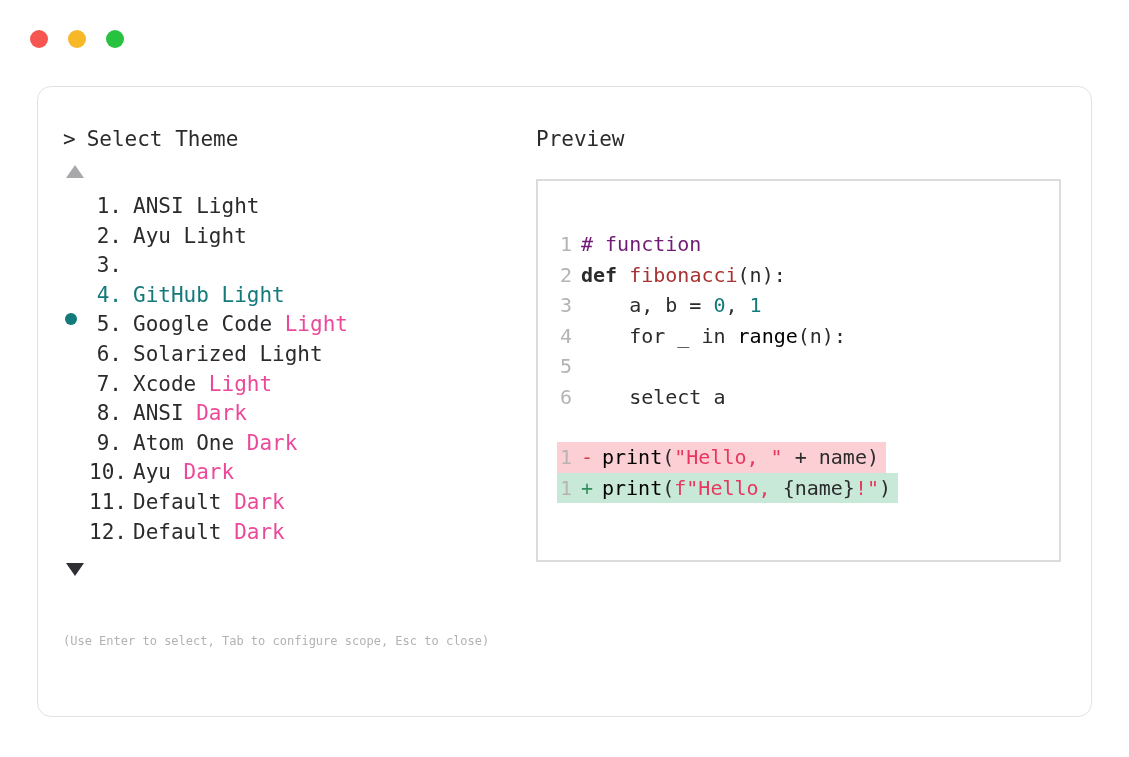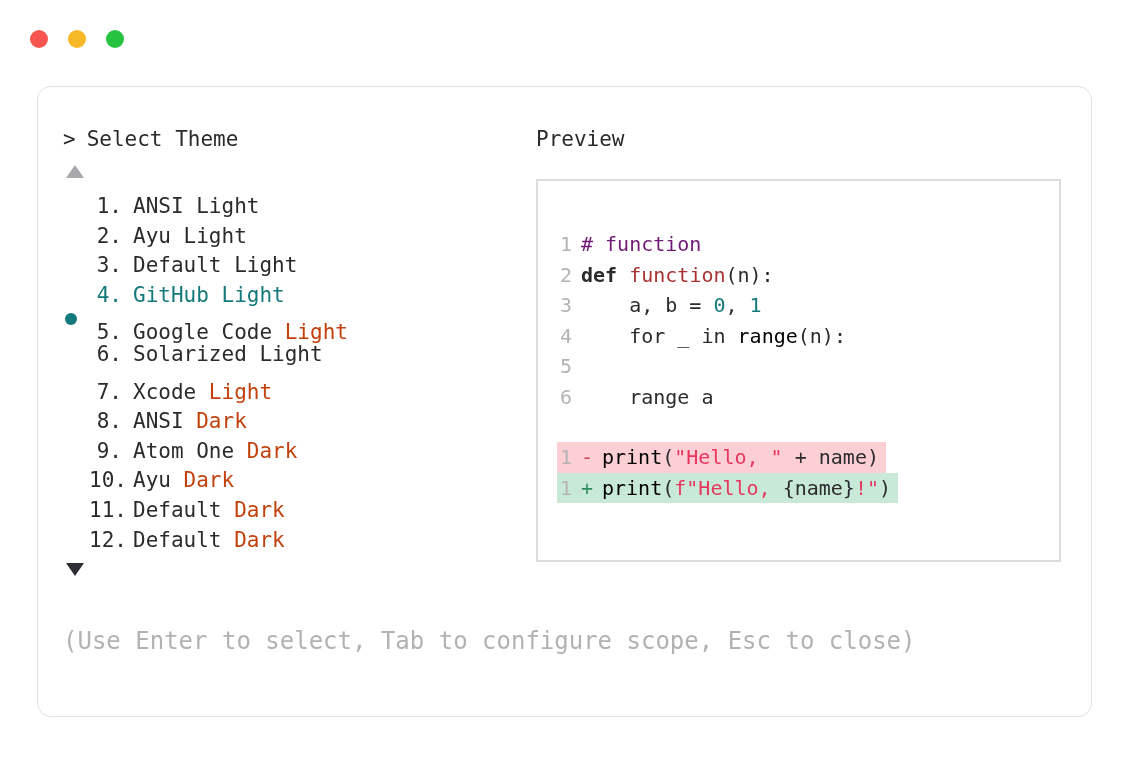--- a/index.html
+++ b/index.html
@@ -120,28 +120,28 @@
     flex: 0 0 44px;
     text-align: right;
     padding-right: 11px;
     box-sizing: border-box;
   }
   .theme-name { white-space: pre; }
   .theme-suffix { white-space: pre; }
   .theme-item.selected .theme-index,
   .theme-item.selected .theme-name,
   .theme-item.selected .theme-suffix { color: #13797a; }
-  .suffix-muted { color: #c2410c; margin-top: 8px; }
+  .suffix-muted { color: #ec4899; }
 
   
   #footer-hint {
     position: absolute;
     left: 25px;
     top: 541px;
-    font-size: 24px;
+    font-size: 12px;
     line-height: 26px;
     color: #b2b2b4;
     white-space: pre;
   }
 
   
   #preview-box {
     margin-top: 26px;
     width: 525px;
     height: 383px;
@@ -216,21 +216,21 @@
     <div id="prompt-heading">
       <span class="heading">&gt;</span>
       <span class="heading">Select Theme</span>
     </div>
 
     <div id="scroll-up-arrow" class="scroll-arrow"></div>
 
     <ul id="theme-list">
         <li class="theme-item"><span class="bullet-cell"></span><span class="theme-index">1.</span><span class="theme-name">ANSI Light</span></li>
         <li class="theme-item"><span class="bullet-cell"></span><span class="theme-index">2.</span><span class="theme-name">Ayu Light</span></li>
-        <li class="theme-item"><span class="bullet-cell"></span><span class="theme-index">3.</span><span class="theme-name">Default Light</span></li>
+        <li class="theme-item"><span class="bullet-cell"></span><span class="theme-index">3.</span></li>
         <li class="theme-item selected"><span class="bullet-cell"><span class="bullet" style="background: rgb(19, 121, 122);"></span></span><span class="theme-index">4.</span><span class="theme-name">GitHub Light</span></li>
         <li class="theme-item"><span class="bullet-cell"></span><span class="theme-index">5.</span><span class="theme-name">Google Code </span><span class="theme-suffix suffix-muted">Light</span></li>
         <li class="theme-item"><span class="bullet-cell"></span><span class="theme-index">6.</span><span class="theme-name">Solarized Light</span></li>
         <li class="theme-item"><span class="bullet-cell"></span><span class="theme-index">7.</span><span class="theme-name">Xcode </span><span class="theme-suffix suffix-muted">Light</span></li>
         <li class="theme-item"><span class="bullet-cell"></span><span class="theme-index">8.</span><span class="theme-name">ANSI </span><span class="theme-suffix suffix-muted">Dark</span></li>
         <li class="theme-item"><span class="bullet-cell"></span><span class="theme-index">9.</span><span class="theme-name">Atom One </span><span class="theme-suffix suffix-muted">Dark</span></li>
         <li class="theme-item"><span class="bullet-cell"></span><span class="theme-index">10.</span><span class="theme-name">Ayu </span><span class="theme-suffix suffix-muted">Dark</span></li>
         <li class="theme-item"><span class="bullet-cell"></span><span class="theme-index">11.</span><span class="theme-name">Default </span><span class="theme-suffix suffix-muted">Dark</span></li>
         <li class="theme-item"><span class="bullet-cell"></span><span class="theme-index">12.</span><span class="theme-name">Default </span><span class="theme-suffix suffix-muted">Dark</span></li>
       </ul>
@@ -238,25 +238,25 @@
     <div id="scroll-down-arrow" class="scroll-arrow"></div>
 
   </div>
 
   <div id="preview-column">
     <div class="heading">Preview</div>
     <div id="preview-box">
       <div id="code-area">
         <div id="code-block">
             <div class="code-line"><span class="ln">1</span><span class="code-text"><span class="tok-comment"># function</span></span></div>
-            <div class="code-line"><span class="ln">2</span><span class="code-text"><span class="tok-keyword">def </span><span class="tok-func">function</span><span class="tok-plain">(n):</span></span></div>
+            <div class="code-line"><span class="ln">2</span><span class="code-text"><span class="tok-keyword">def </span><span class="tok-func">fibonacci</span><span class="tok-plain">(n):</span></span></div>
             <div class="code-line"><span class="ln">3</span><span class="code-text"><span class="tok-plain">    a, b = </span><span class="tok-number">0</span><span class="tok-plain">, </span><span class="tok-number">1</span></span></div>
             <div class="code-line"><span class="ln">4</span><span class="code-text"><span class="tok-plain">    for _ in </span><span class="tok-builtin">range</span><span class="tok-plain">(n):</span></span></div>
             <div class="code-line"><span class="ln">5</span></div>
-            <div class="code-line"><span class="ln">6</span><span class="code-text"><span class="tok-plain">    range a</span></span></div>
+            <div class="code-line"><span class="ln">6</span><span class="code-text"><span class="tok-plain">    select a</span></span></div>
           </div>
         <div id="diff-block">
             <div class="diff-line diff-removed" style="background: rgb(251, 207, 212);"><span class="ln">1</span><span class="diff-marker">-</span><span class="code-text"><span class="tok-builtin">print</span><span class="tok-plain">(</span><span class="tok-string">"Hello, "</span><span class="tok-plain"> + name)</span></span><span class="diff-pad"></span></div>
             <div class="diff-line diff-added" style="background: rgb(200, 233, 215);"><span class="ln">1</span><span class="diff-marker">+</span><span class="code-text"><span class="tok-builtin">print</span><span class="tok-plain">(</span><span class="tok-string">f"Hello, </span><span class="tok-plain">{name}</span><span class="tok-string">!"</span><span class="tok-plain">)</span></span><span class="diff-pad"></span></div>
           </div>
       </div>
     </div>
   </div>
 
   <div id="footer-hint">(Use Enter to select, Tab to configure scope, Esc to close)</div>

